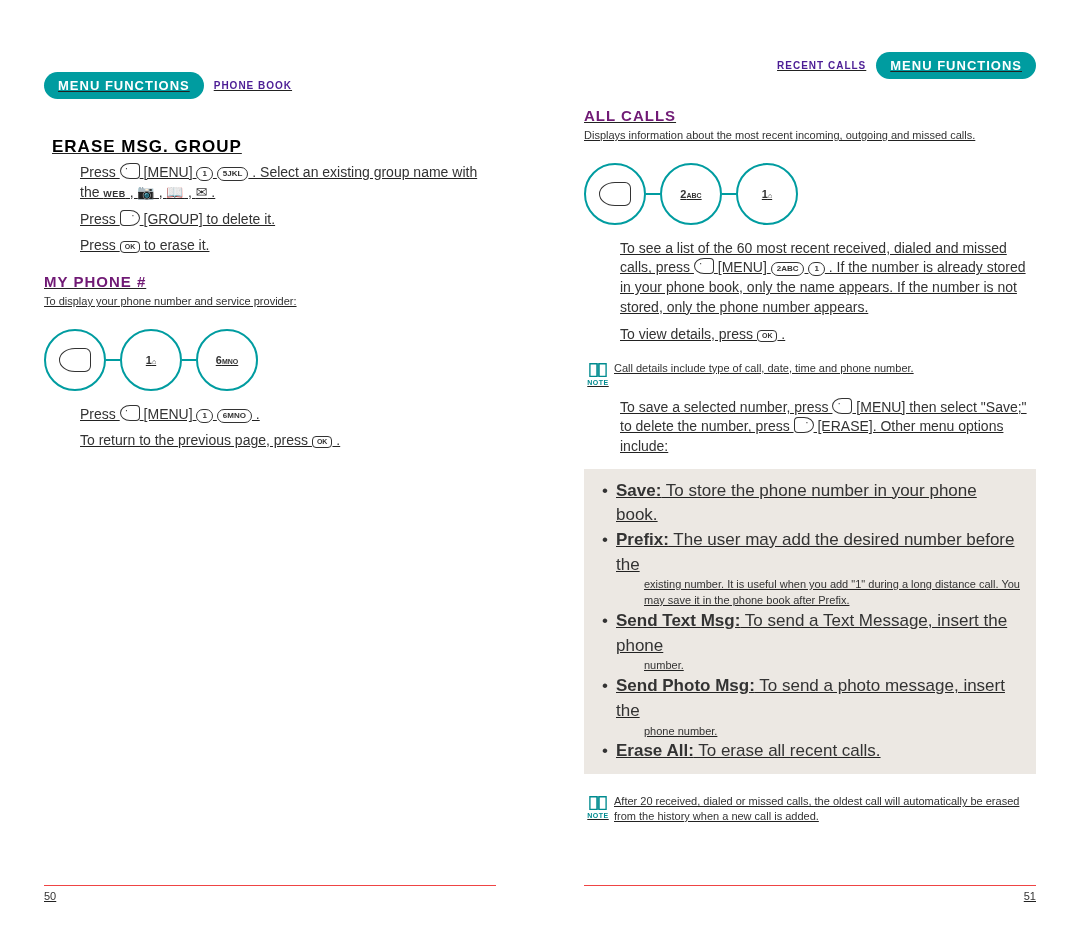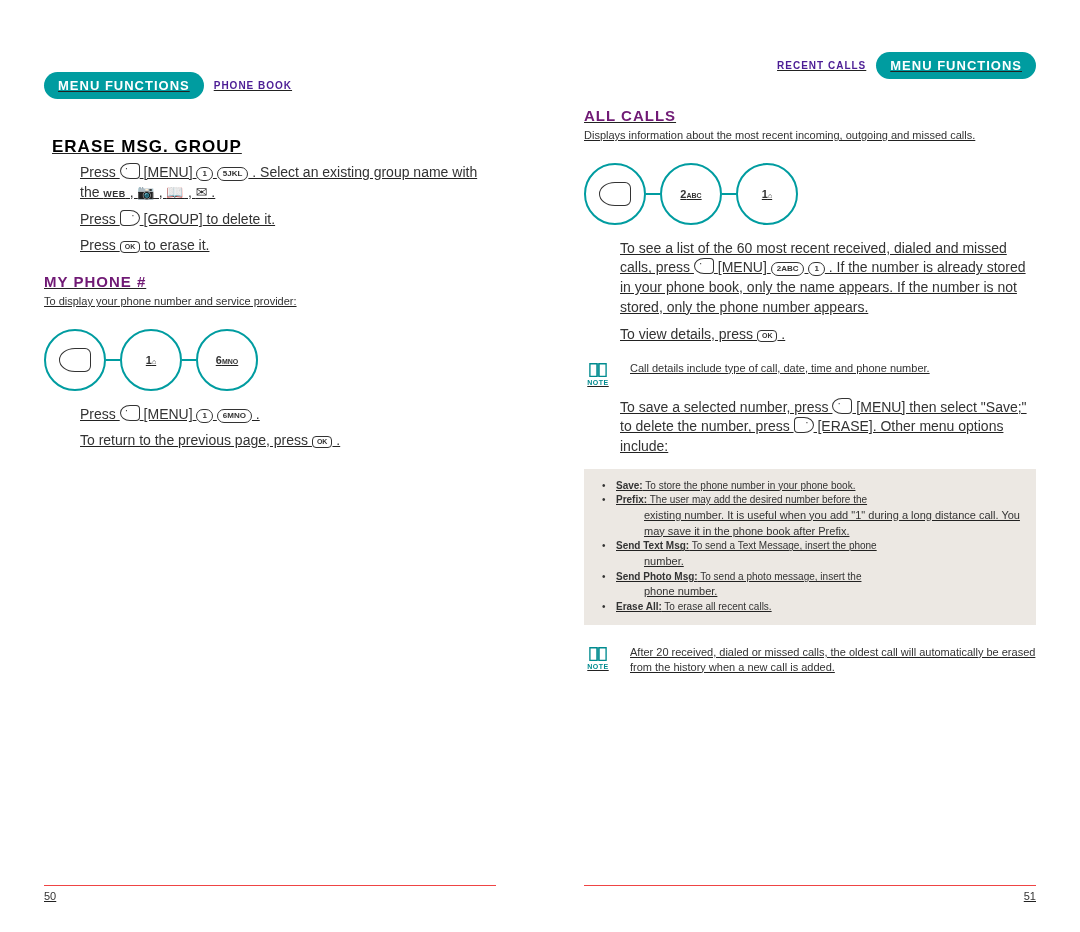--- a/index.html
+++ b/index.html
@@ -120,37 +120,37 @@
     color: #333;
     font-weight: bold;
   }
   .icon-link { height: 2px; width: 14px; background: #009ca0; }
   .soft-big-left {
     width: 30px; height: 22px;
     border: 1px solid #333;
     border-radius: 16px 6px 6px 16px / 12px 6px 6px 12px;
     display:inline-block;
   }
-  .note-block { display: flex; gap: 18px; margin: 8px 0 12px 0; }
+  .note-block { display: flex; gap: 2px; margin: 8px 0 12px 0; }
   .note-icon {
     width: 28px;
     flex-shrink: 0;
     display: flex; flex-direction: column; align-items: center;
     color: #008b8f;
   }
   .note-icon svg { width: 22px; height: 18px; }
   .note-label { font-size: 7px; color: #008b8f; font-weight: bold; letter-spacing: 0.5px; }
   .note-text { font-size: 11px; color: #333; line-height: 1.35; }
   .option-box {
     background: #ece8e3;
     padding: 10px 14px 10px 14px;
     margin: 6px 0 12px 0;
   }
   .option-box ul { margin: 0; padding-left: 18px; list-style: none; }
-  .option-box li { font-size: 10px; color: #333; line-height: 1.45; position: relative; padding-left: 0; }
+  .option-box li { font-size: 17px; color: #333; line-height: 1.45; position: relative; padding-left: 0; }
   .option-box li::before { content: "•"; position: absolute; left: -14px; color: #333; }
   .option-box li b { font-weight: bold; }
   .option-box .sub { padding-left: 46px; font-size: 11px; line-height:1.45; color:#333; }
   .footer-rule { border-top: 1px solid #ef4444; margin-top: auto; padding-top: 4px; font-size: 11px; color:#333;}
   .footer-right { text-align: right; }
   .web-text { font-size: 9px; font-weight: bold; letter-spacing: 0.5px; }
 </style>
 </head>
 <body>
 

